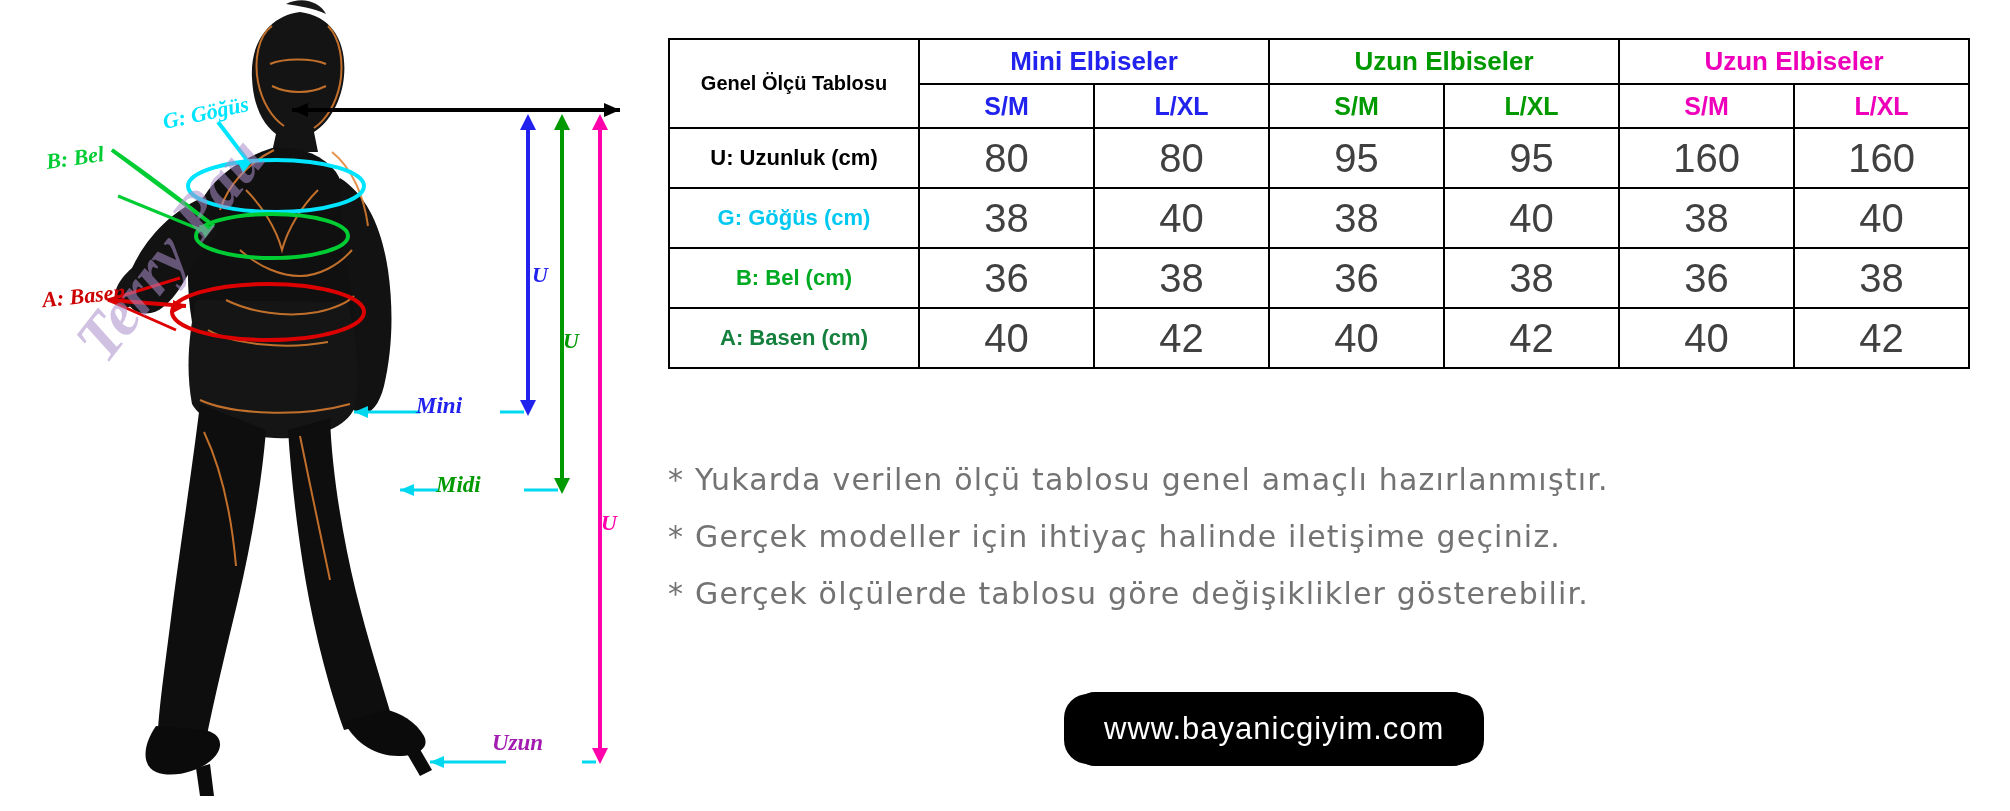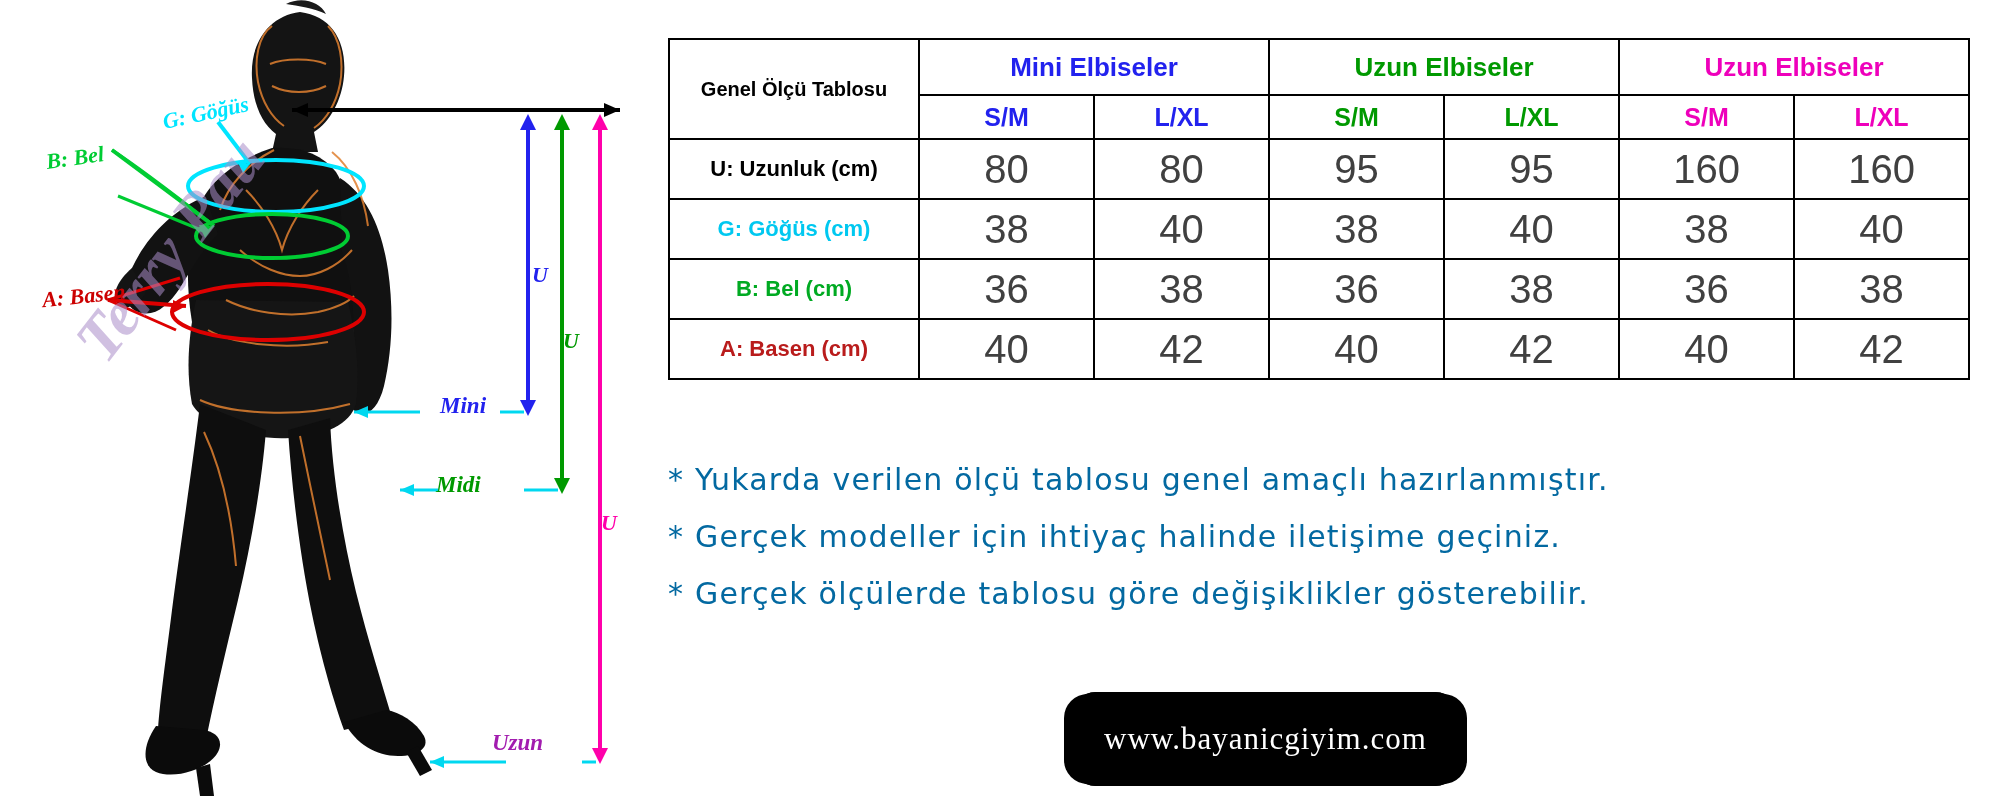--- a/index.html
+++ b/index.html
@@ -39,21 +39,21 @@
   .lbl-basen { left: 42px;  top: 283px; color: #cc0000; font-size: 22px; transform: rotate(-6deg); }
 
   .len-label {
     position: absolute;
     font-family: "Liberation Serif", serif;
     font-weight: bold;
     font-style: italic;
     font-size: 23px;
     white-space: nowrap;
   }
-  .lbl-mini  { left: 440px; top: 393px; color: #2222ee; }
+  .lbl-mini  { left: 416px; top: 393px; color: #2222ee; }
   .lbl-midi  { left: 436px; top: 472px; color: #009900; }
   .lbl-uzun  { left: 492px; top: 730px; color: #a21caf; }
 
   .u-mark {
     position: absolute;
     font-family: "Liberation Serif", serif;
     font-style: italic;
     font-weight: bold;
     font-size: 22px;
   }
@@ -86,21 +86,21 @@
     width: 1300px;
     table-layout: fixed;
   }
   table.size-table td, table.size-table th {
     border: 2px solid #000000;
     text-align: center;
     vertical-align: middle;
     padding: 0;
   }
   .cat-head {
-    height: 56px;
+    height: 45px;
     font-size: 26px;
     font-weight: bold;
     font-family: "Liberation Sans", sans-serif;
     border-radius: 9px;
   }
   .cat-mini { color: #2222ee; }
   .cat-midi { color: #009900; }
   .cat-uzun { color: #ee00bb; margin-top: 8px; }
   .sz-head {
     height: 44px;
@@ -120,52 +120,52 @@
   .row-label {
     font-size: 22px;
     font-weight: bold;
     text-align: left;
     padding-left: 14px;
     height: 60px;
   }
   .rl-u { color: #000000; }
   .rl-g { color: #00c8f0; }
   .rl-b { color: #00aa22; }
-  .rl-a { color: #b91c1c; margin-left: 8px; }
+  .rl-a { color: #15803d; margin-left: 8px; }
   .val-cell {
     font-size: 40px;
     color: #404040;
     font-family: "Liberation Sans", sans-serif;
     margin-left: 40px;
   }
 
   
   #notes {
     position: absolute;
     left: 668px; top: 462px;
     width: 1320px;
   }
   .note-line {
     font-family: "DejaVu Sans", sans-serif;
     font-size: 30px;
-    color: #0369a1;
+    color: #737373;
     letter-spacing: 1.2px;
     margin-bottom: 22px;
     white-space: nowrap;
   }
 
   
   #url-badge {
     position: absolute;
     left: 1070px; top: 692px;
     background: #000000;
     color: #ffffff;
     border-radius: 26px;
-    padding: 29px 34px;
-    font-family: Liberation Serif, serif;
+    padding: 19px 34px;
+    font-family: Liberation Sans, sans-serif;
     font-size: 31px;
     letter-spacing: 1px;
     white-space: nowrap;
     box-shadow:
       0 0 0 6px #000 inset,
       8px 0 0 -2px #000,
       -8px 0 0 -2px #000;
   }
 </style>
 </head>

